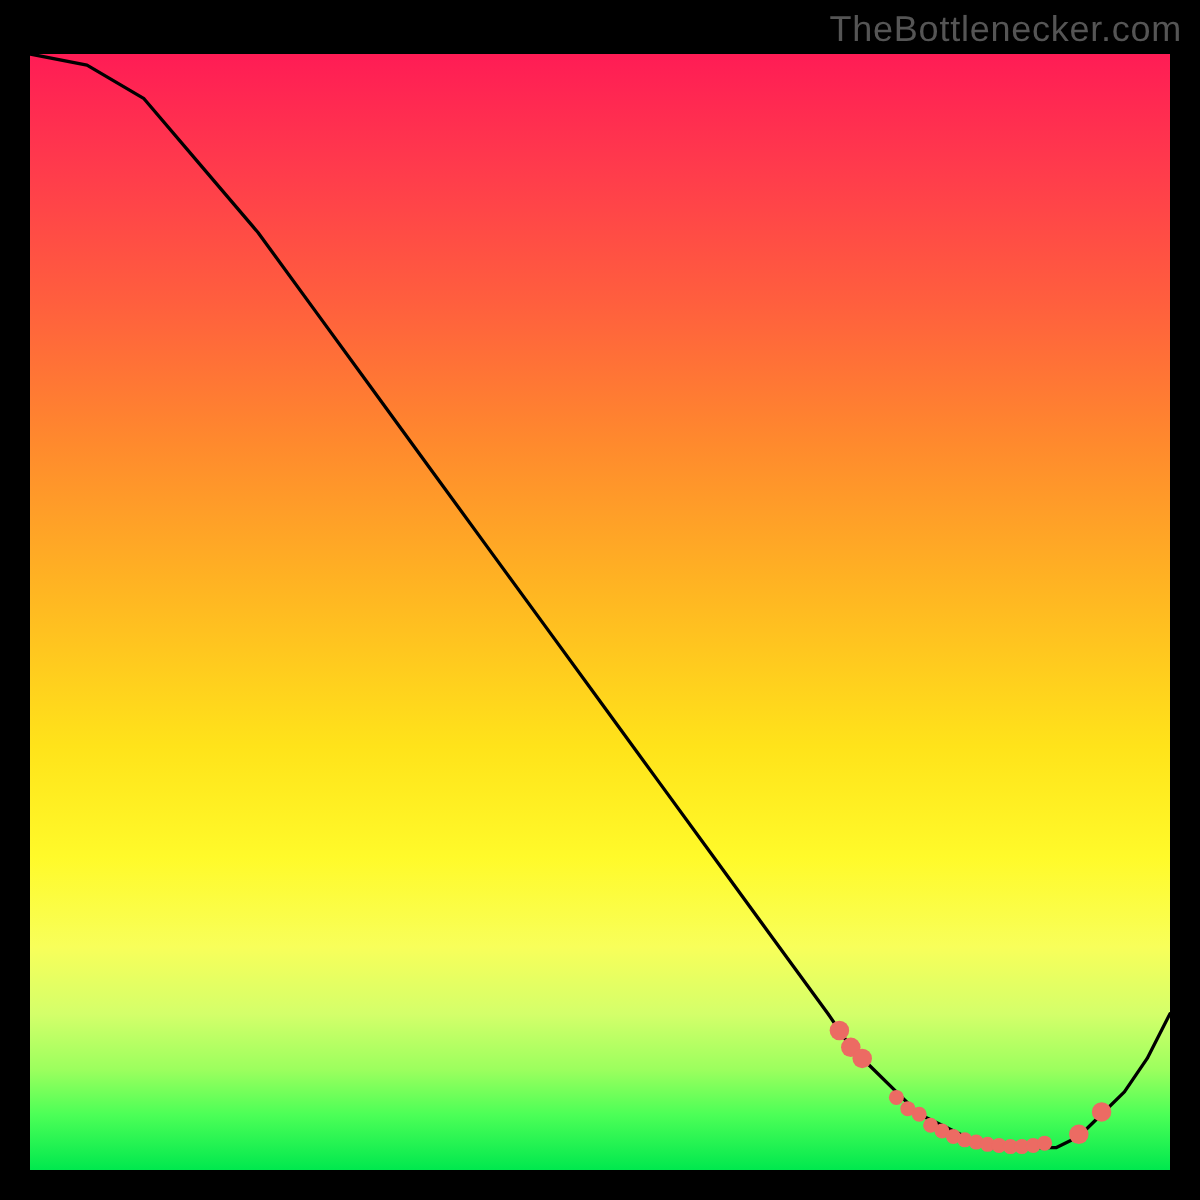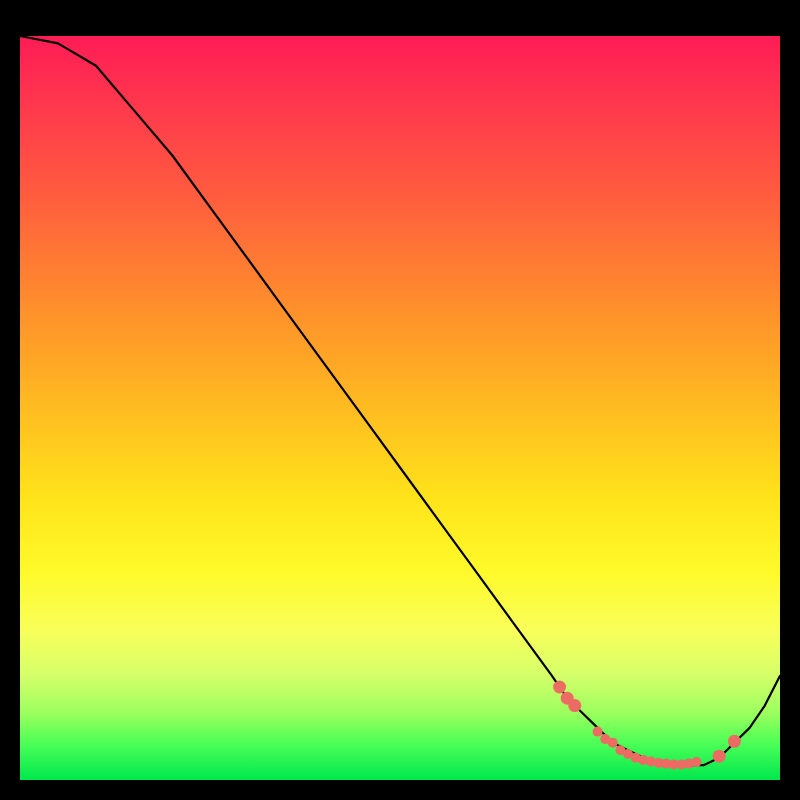--- a/index.html
+++ b/index.html
@@ -66,20 +66,21 @@
   }
   .marker {
     fill: #ec6b63;
     stroke: none;
   }
 </style>
 </head>
 <body>
 
 <div class="outer">
+  <div class="watermark">TheBottlenecker.com</div>
 
   <div class="plot">
     <svg class="curve" viewBox="0 0 760 744" preserveAspectRatio="none">
       <path id="curve-path" class="curve-line" d="M0.0 0.0 L38.0 7.4 L76.0 29.8 L114.0 74.4 L152.0 119.0 L190.0 171.1 L228.0 223.2 L266.0 275.3 L304.0 327.4 L342.0 379.4 L380.0 431.5 L418.0 483.6 L456.0 535.7 L494.0 587.8 L532.0 639.8 L547.2 662.2 L562.4 677.0 L577.6 691.9 L592.8 706.8 L608.0 714.2 L623.2 721.7 L638.4 729.1 L653.6 729.1 L668.8 729.1 L684.0 729.1 L699.2 721.7 L714.4 706.8 L729.6 691.9 L744.8 669.6 L760.0 639.8"></path>
       <g id="markers-group">
           <circle cx="539.6" cy="651.0" r="6.5" class="marker"></circle>
           <circle cx="547.2" cy="662.2" r="6.5" class="marker"></circle>
           <circle cx="554.8" cy="669.6" r="6.5" class="marker"></circle>
           <circle cx="577.6" cy="695.6" r="5" class="marker"></circle>
           <circle cx="585.2" cy="703.1" r="5" class="marker"></circle>

